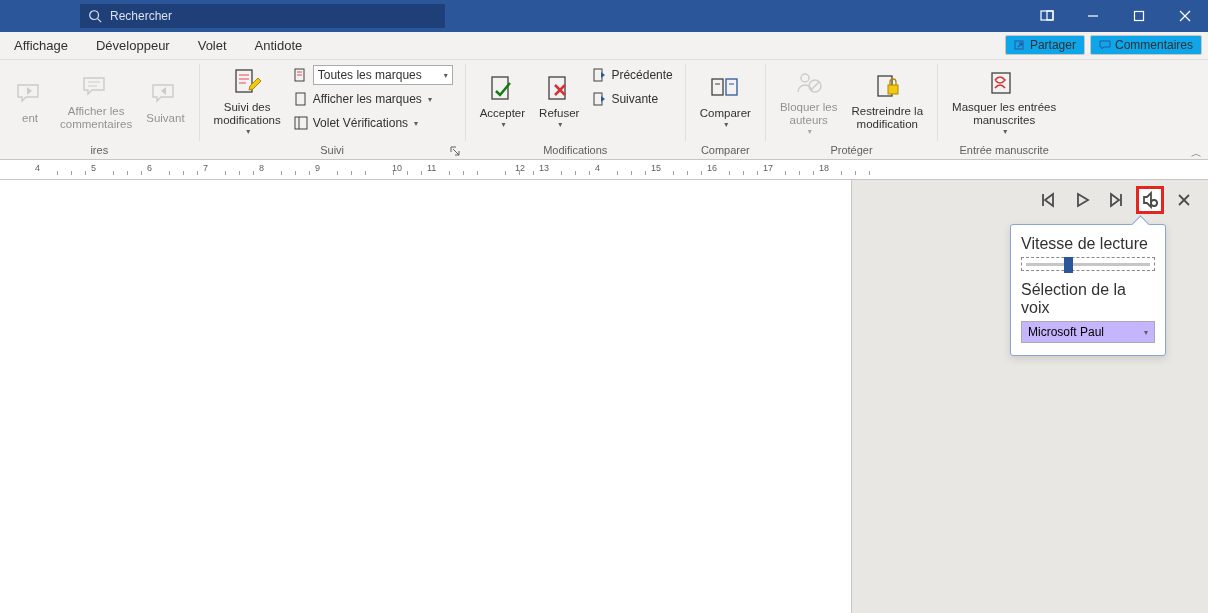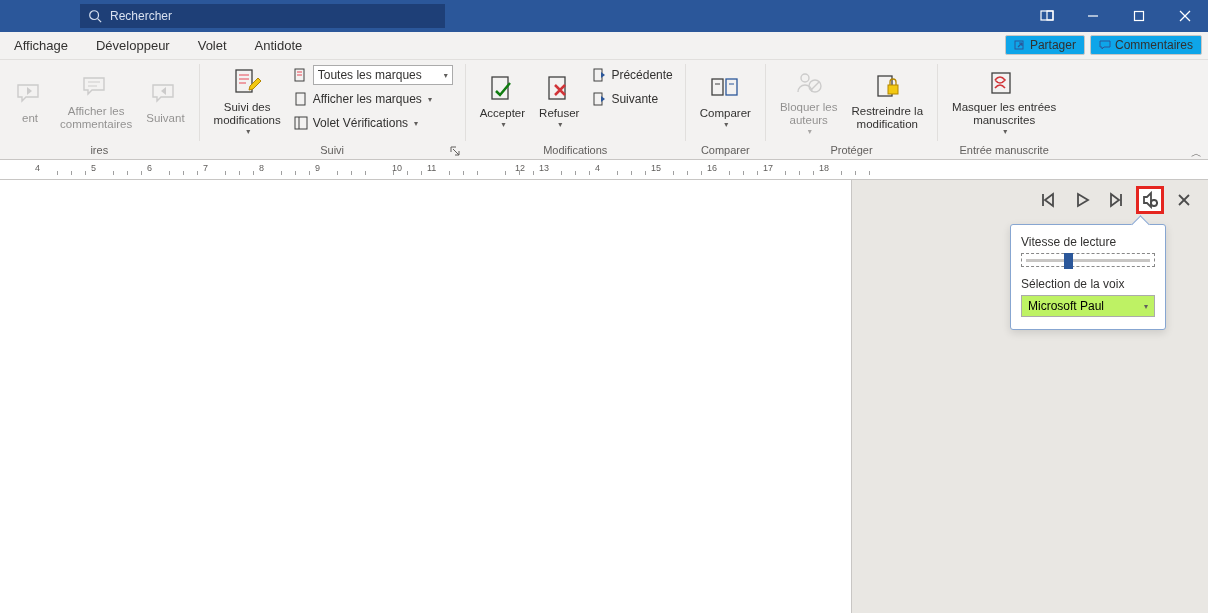--- a/index.html
+++ b/index.html
@@ -45,25 +45,25 @@
 .page { position: absolute; left: -72px; top: 0; width: 924px; height: 100%; background: #fff; border-right: 1px solid #c8c6c4; }
 .gutter { flex: 1; background: #e9e7e3; position: relative; }
 
 .audio-toolbar { position: absolute; right: 10px; top: 6px; display: flex; align-items: center; gap: 6px; }
 .audio-btn { width: 28px; height: 28px; display: flex; align-items: center; justify-content: center; cursor: pointer; }
 .audio-btn.hl { border: 3px solid #e52620; background: #fff; }
 .audio-btn svg { stroke: #4c4c4c; fill: none; stroke-width: 1.8; }
 
 .popover { position: absolute; right: 42px; top: 44px; width: 156px; background: #fff; border: 1px solid #87a6d1; border-radius: 3px; box-shadow: 0 3px 8px rgba(0,0,0,0.12); padding: 10px 10px 12px 10px; }
 .popover::after { content: ''; position: absolute; top: -7px; right: 18px; width: 12px; height: 12px; background: #fff; border-left: 1px solid #87a6d1; border-top: 1px solid #87a6d1; transform: rotate(45deg); }
-.popover-label { font-size: 12px; color: #323130; margin-bottom: 4px; }
+.popover-label { font-size: 16px; color: #323130; margin-bottom: 4px; }
 .slider-track { border: 1px dashed #888; height: 14px; position: relative; margin-bottom: 10px; background: #fff; display:flex; align-items:center; }
 .slider-line { position:absolute; left:4px; right:4px; height:3px; background:#c8c6c4; }
 .slider-thumb { position: absolute; left: 32%; top: -1px; width: 9px; height: 16px; background: #2b579a; }
-.select { border: 1px solid #ababab; height: 22px; display: flex; align-items: center; justify-content: space-between; padding: 0 6px; font-size: 12px; cursor: pointer; background: #bef264; }
+.select { border: 1px solid #ababab; height: 22px; display: flex; align-items: center; justify-content: space-between; padding: 0 6px; font-size: 12px; cursor: pointer; background: #c4b5fd; }
 
 .collapse-caret { position: absolute; right: 6px; bottom: -2px; cursor: pointer; font-size: 11px; color: #605e5c; }
 </style>
 </head>
 <body>
 
 <div class="titlebar">
   <div class="search-wrap">
     <svg width="14" height="14" viewBox="0 0 16 16">
         <circle cx="7" cy="7" r="5" stroke="#d8e1f0" fill="none" stroke-width="1.4"></circle>

